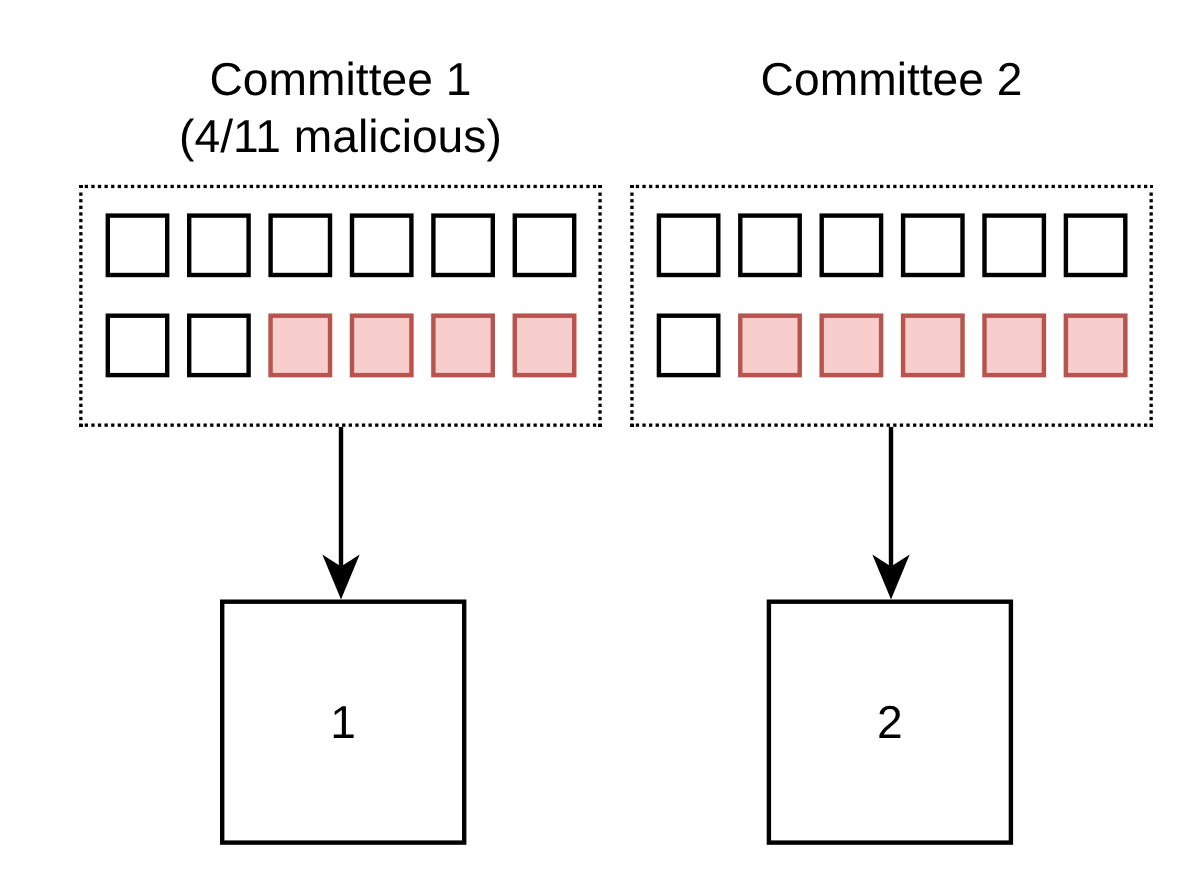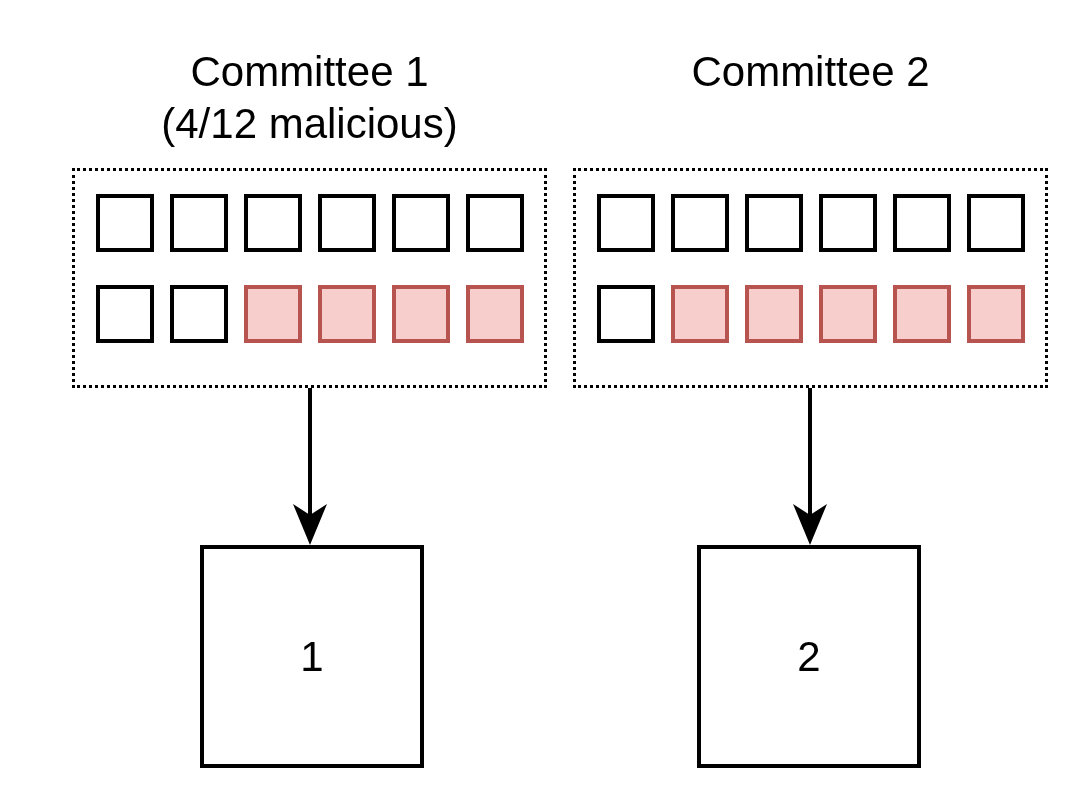--- a/index.html
+++ b/index.html
@@ -83,21 +83,21 @@
   .out-box.c1 { left: 200px; }
   .out-box.c2 { left: 697px; }
 </style>
 </head>
 <body>
 
 <div class="canvas">
 
   <div class="committee-title c1">
     <div>Committee 1</div>
-    <div>(4/12 malicious)</div>
+    <div>(4/11 malicious)</div>
   </div>
   <div class="dotted-box c1">
       <div class="member-row">
         <div class="sq"></div>
         <div class="sq"></div>
         <div class="sq"></div>
         <div class="sq"></div>
         <div class="sq"></div>
         <div class="sq"></div>
       </div>

